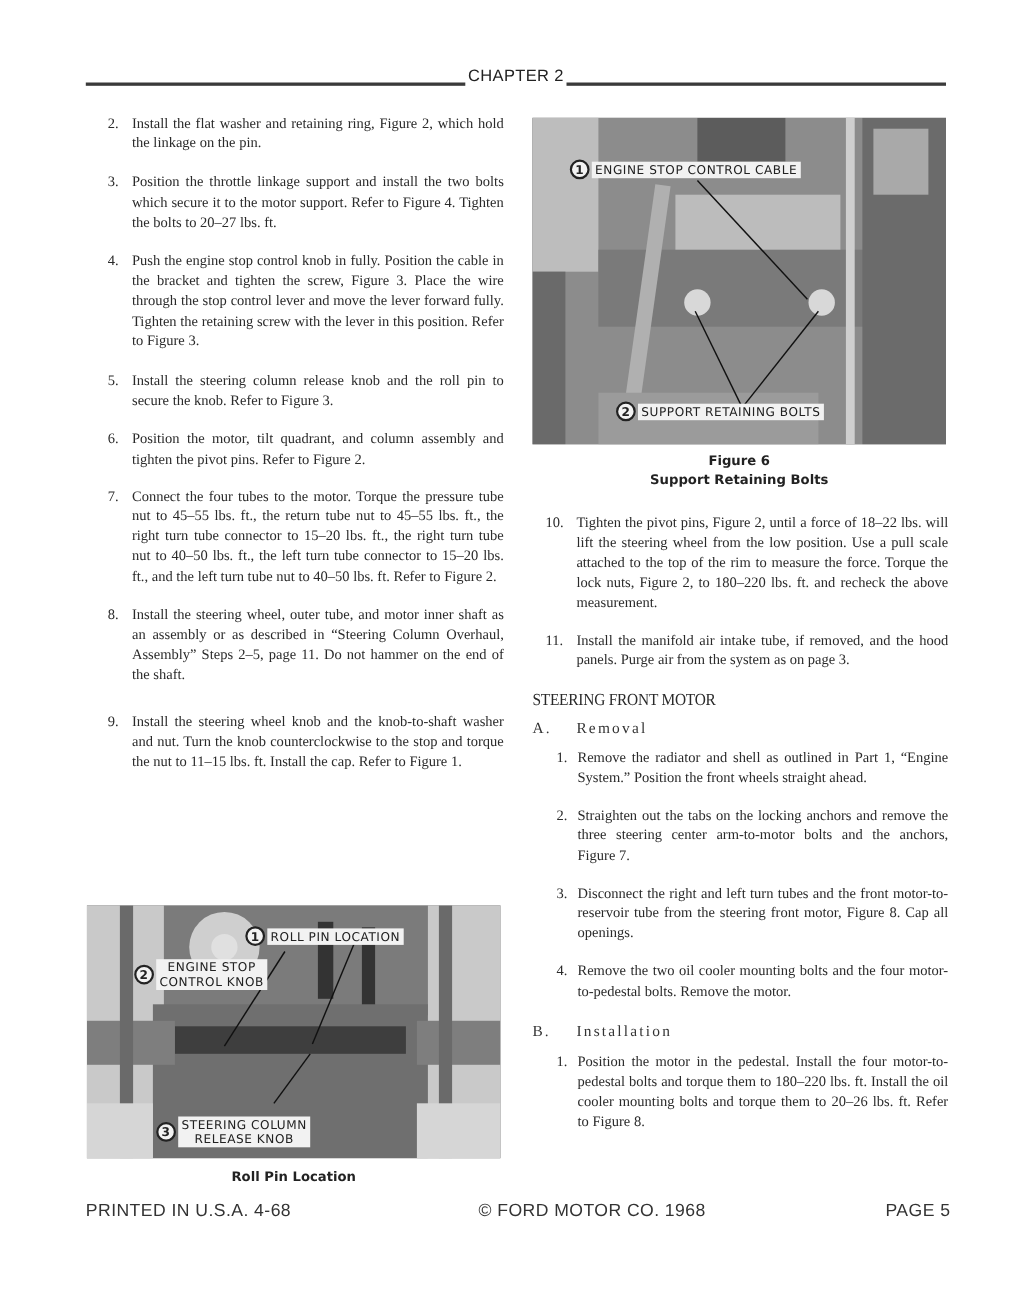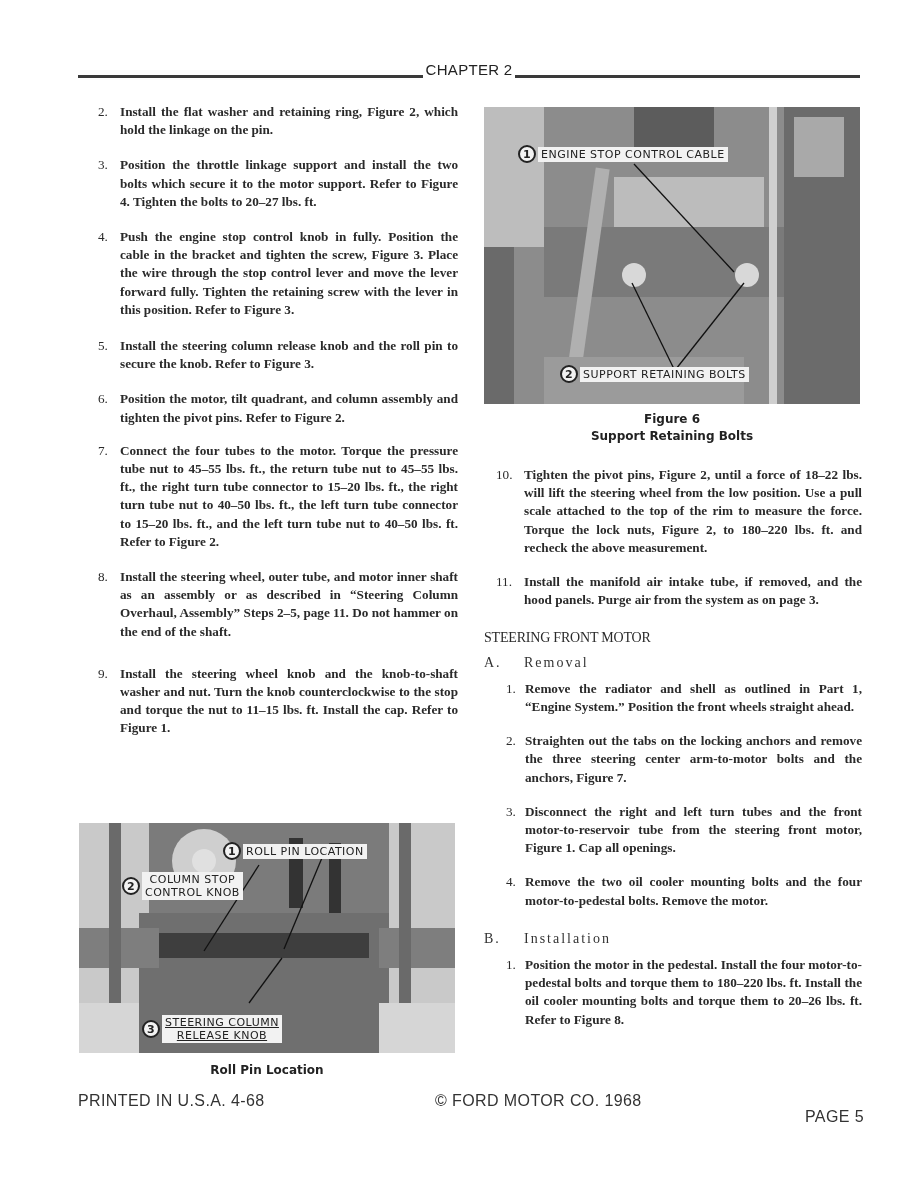--- a/index.html
+++ b/index.html
@@ -5,21 +5,21 @@
   html, body { margin:0; padding:0; background:#fff; }
   body { width:918px; height:1188px; position:relative; overflow:hidden; color:#2a2a2a; font-family:"Liberation Serif", serif; }
   .header { position:absolute; left:78px; right:58px; top:58px; height:20px; display:flex; align-items:flex-end; }
   .header .rule { flex:1; height:3px; background:#3a3a3a; }
   .header .title { font-family:"Liberation Sans", sans-serif; font-size:15px; padding:0 3px; color:#222; letter-spacing:0.3px; }
   .col { position:absolute; font-size:13.2px; line-height:18.2px; text-align:justify; }
   .col-left { left:98px; width:360px; top:103px; }
   .col-right { left:496px; width:366px; }
   .step { display:flex; margin-bottom:17px; }
   .step .num { width:22px; flex:none; }
-  .step .txt { flex:1;font-weight:bold; }
+  .step .txt { flex:1; }
   .col-right .step .num { width:28px; }
   .photo { position:absolute; overflow:hidden; background:#8a8a8a; }
   .photo svg { display:block; }
   .callout { position:absolute; display:flex; align-items:center; font-family:"DejaVu Sans", sans-serif; font-size:11px; color:#222; letter-spacing:0.5px; }
   .callout .circ { width:18px; height:18px; border-radius:50%; border:2px solid #222; background:#f2f2f2; font-weight:bold; display:flex; align-items:center; justify-content:center; font-size:11px; margin-right:2px; box-sizing:border-box; }
   .callout .lbl { background:#f2f2f2; padding:1px 3px; line-height:13px; text-align:center; }
   .caption { position:absolute; text-align:center; font-family:"DejaVu Sans", sans-serif; font-size:12px; font-weight:bold; line-height:17px; color:#222; }
   .section-title { font-family:"Liberation Serif", serif; font-size:14px; letter-spacing:-0.2px; margin:0 0 6px -12px; color:#2a2a2a; transform:scaleY(1.1); }
   .sub { display:flex; font-size:14px; letter-spacing:2px; margin:0 0 8px -12px; color:#333; }
   .sub .l { width:40px; }
@@ -89,26 +89,26 @@
     <line x1="180" y1="42" x2="125" y2="128" stroke="#111" stroke-width="1.3"></line>
     <line x1="245" y1="30" x2="205" y2="126" stroke="#111" stroke-width="1.3"></line>
     <line x1="170" y1="180" x2="203" y2="135" stroke="#111" stroke-width="1.3"></line>
   </svg>
   <div class="callout" style="left:144px; top:19px;">
     <span class="circ">1</span>
     <span class="lbl">ROLL PIN LOCATION</span>
   </div>
   <div class="callout" style="left:43px; top:49px;">
     <span class="circ">2</span>
-    <span class="lbl" style="white-space:pre-line;">COLUMN STOP
+    <span class="lbl" style="white-space:pre-line;">ENGINE STOP
 CONTROL KNOB</span>
   </div>
   <div class="callout" style="left:63px; top:192px;">
     <span class="circ">3</span>
-    <span class="lbl" style="white-space:pre-line;text-decoration:underline;">STEERING COLUMN
+    <span class="lbl" style="white-space:pre-line;">STEERING COLUMN
 RELEASE KNOB</span>
   </div>
 </div>
 <div class="caption" style="left:79px; width:376px; top:1062px;">
   <div>Roll Pin Location</div>
 </div>
 
 <div class="photo" style="left:484px; top:107px; width:376px; height:297px;">
   <svg width="376" height="297">
     <rect width="376" height="297" fill="#8c8c8c"></rect>
@@ -161,34 +161,34 @@
     <div class="step" style="margin-bottom:16px;">
         <span class="num" style="width:19px;">1.</span>
         <span class="txt">Remove the radiator and shell as outlined in Part 1, “Engine System.” Position the front wheels straight ahead.</span>
       </div>
     <div class="step" style="margin-bottom:16px;">
         <span class="num" style="width:19px;">2.</span>
         <span class="txt">Straighten out the tabs on the locking anchors and remove the three steering center arm-to-motor bolts and the anchors, Figure 7.</span>
       </div>
     <div class="step" style="margin-bottom:16px;">
         <span class="num" style="width:19px;">3.</span>
-        <span class="txt">Disconnect the right and left turn tubes and the front motor-to-reservoir tube from the steering front motor, Figure 1. Cap all openings.</span>
+        <span class="txt">Disconnect the right and left turn tubes and the front motor-to-reservoir tube from the steering front motor, Figure 8. Cap all openings.</span>
       </div>
     <div class="step" style="margin-bottom:20px;">
         <span class="num" style="width:19px;">4.</span>
         <span class="txt">Remove the two oil cooler mounting bolts and the four motor-to-pedestal bolts. Remove the motor.</span>
       </div>
   </div>
   <div class="sub">
     <span class="l">B.</span>
     <span>Installation</span>
   </div>
   <div style="padding-left:10px;">
     <div class="step" style="margin-bottom:0;">
         <span class="num" style="width:19px;">1.</span>
         <span class="txt">Position the motor in the pedestal. Install the four motor-to-pedestal bolts and torque them to 180–220 lbs. ft. Install the oil cooler mounting bolts and torque them to 20–26 lbs. ft. Refer to Figure 8.</span>
       </div>
   </div>
 </div>
 
 <div class="footer" style="left:78px;">PRINTED IN U.S.A. 4-68</div>
 <div class="footer" style="left:435px;">© FORD MOTOR CO. 1968</div>
-<div class="footer" style="right:54px;margin-top:16px;">PAGE 5</div>
+<div class="footer" style="right:54px;">PAGE 5</div>
 
 </body></html>

